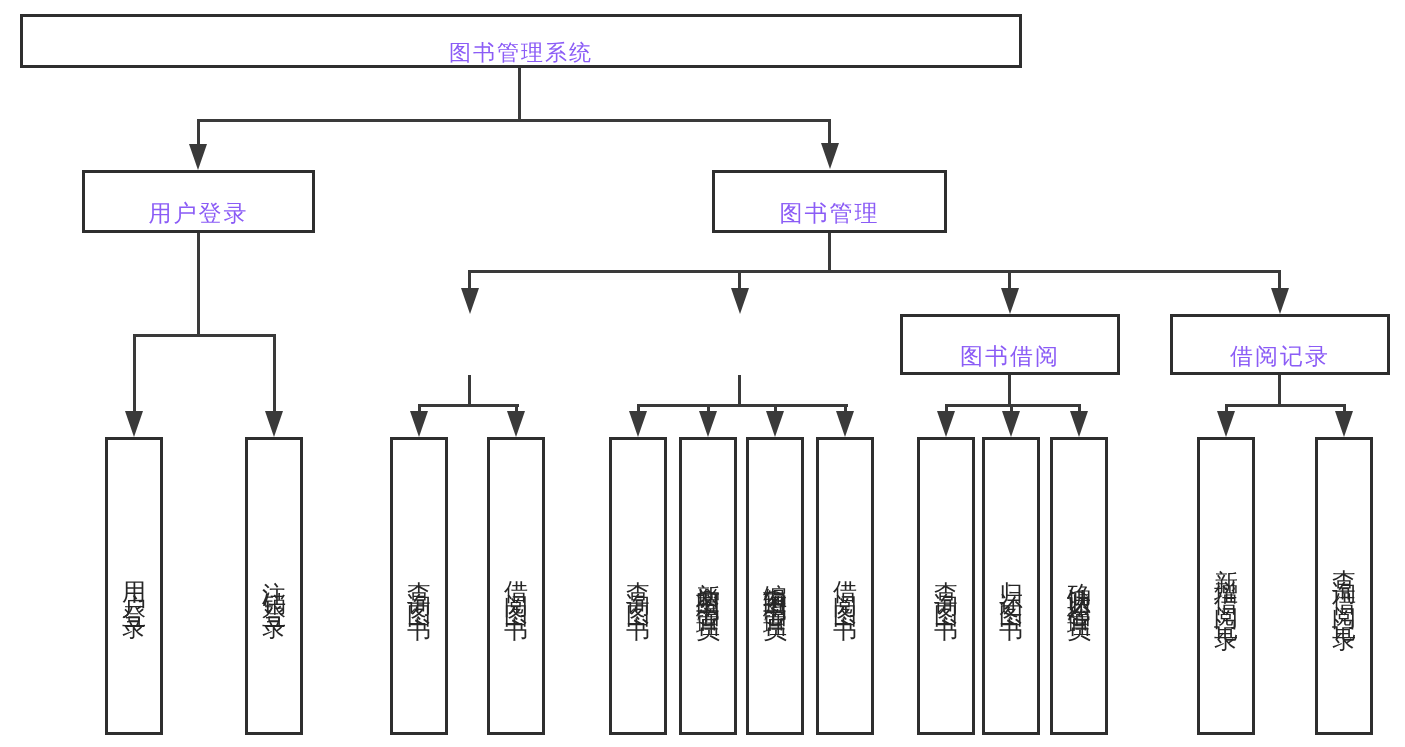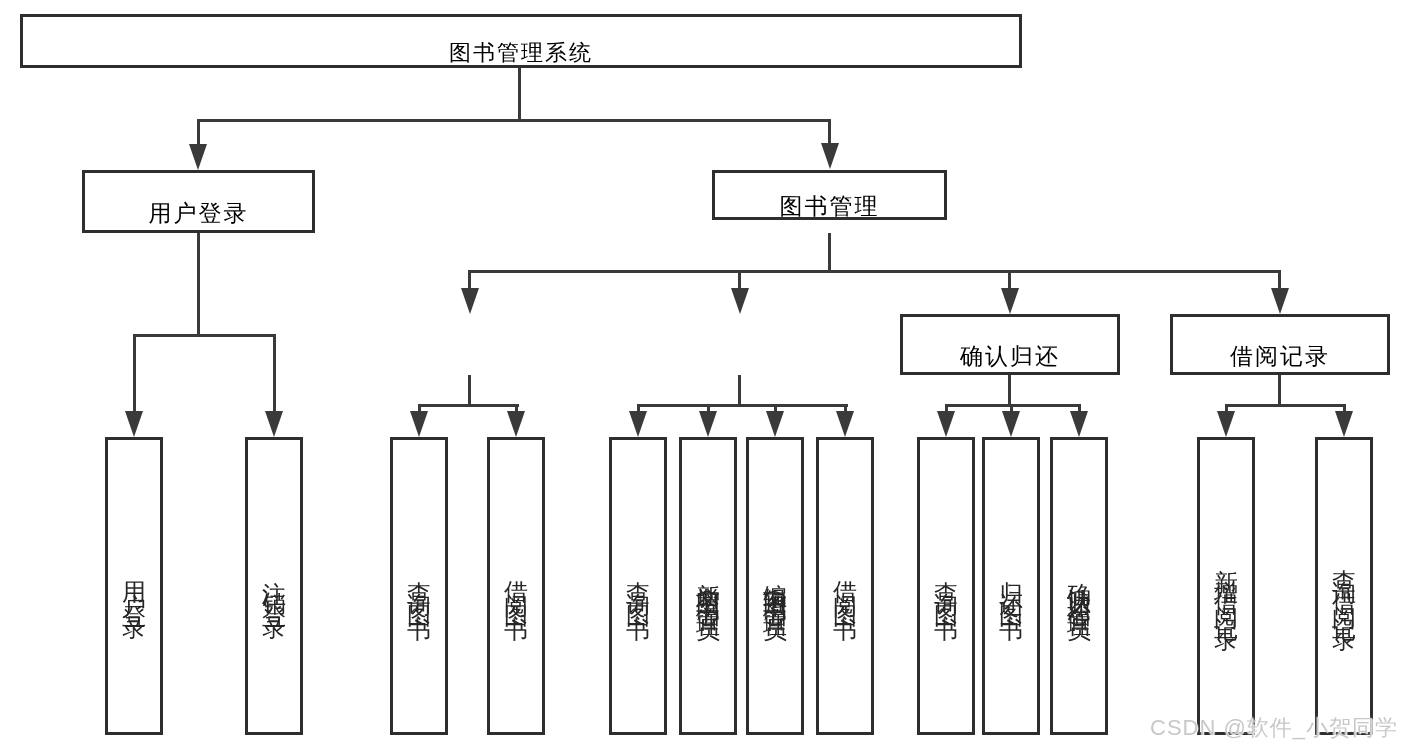--- a/index.html
+++ b/index.html
@@ -17,21 +17,21 @@
     position: absolute;
     border: 3px solid #2e2e2e;
     background: #ffffff;
     display: flex;
     align-items: center;
     justify-content: center;
   }
   .box.h span {
     font-size: 23px;
     letter-spacing: 2px;
-    color: #000000;
+    color: #8b5cf6;
     white-space: nowrap;
     margin-top: 23px;
   }
   .box.root span { font-size: 22px; }
   .box.v span {
     writing-mode: vertical-rl;
     text-orientation: mixed;
     font-size: 24px;
     letter-spacing: 12px;
     color: #262626;
@@ -76,21 +76,21 @@
   <div class="vline" style="left:518px; top:68px;  height:52px;"></div>
   <div class="hline" style="left:197px; top:119px; width:634px;"></div>
   <div class="vline" style="left:197px; top:119px; height:27px;"></div>
   <div class="arrow" style="left:189px; top:144px;"></div>
   <div class="vline" style="left:828px; top:119px; height:26px;"></div>
   <div class="arrow" style="left:821px; top:143px;"></div>
 
   <div class="box h" style="left:82px; top:170px; width:233px; height:63px;">
     <span>用户登录</span>
   </div>
-  <div class="box h" style="left:712px; top:170px; width:235px; height:50px;">
+  <div class="box h" style="left:712px; top:170px; width:235px; height:63px;">
     <span>图书管理</span>
   </div>
 
   <div class="vline" style="left:197px; top:233px; height:102px;"></div>
   <div class="hline" style="left:133px; top:334px; width:143px;"></div>
   <div class="vline" style="left:133px; top:334px; height:78px;"></div>
   <div class="arrow" style="left:125px; top:411px;"></div>
   <div class="vline" style="left:273px; top:334px; height:78px;"></div>
   <div class="arrow" style="left:265px; top:411px;"></div>
 
@@ -99,21 +99,21 @@
   <div class="vline" style="left:468px;  top:270px; height:20px;"></div>
   <div class="arrow" style="left:461px;  top:288px;"></div>
   <div class="vline" style="left:738px;  top:270px; height:20px;"></div>
   <div class="arrow" style="left:731px;  top:288px;"></div>
   <div class="vline" style="left:1008px; top:270px; height:20px;"></div>
   <div class="arrow" style="left:1001px; top:288px;"></div>
   <div class="vline" style="left:1278px; top:270px; height:20px;"></div>
   <div class="arrow" style="left:1271px; top:288px;"></div>
 
   <div class="box h" style="left:900px; top:314px; width:220px; height:61px;">
-    <span>确认归还</span>
+    <span>图书借阅</span>
   </div>
   <div class="box h" style="left:1170px; top:314px; width:220px; height:61px;align-items:flex-end;">
     <span>借阅记录</span>
   </div>
 
   <div class="vline" style="left:468px; top:375px; height:30px;"></div>
   <div class="hline" style="left:418px; top:404px; width:101px;"></div>
   <div class="vline" style="left:418px; top:404px; height:9px;"></div>
   <div class="arrow" style="left:410px; top:411px;"></div>
   <div class="vline" style="left:515px; top:404px; height:9px;"></div>
@@ -183,15 +183,14 @@
     <span>确认归还（管理员）</span>
   </div>
 
   <div class="box v" style="left:1197px; top:437px; width:58px; height:298px;">
     <span>新增借阅记录</span>
   </div>
   <div class="box v" style="left:1315px; top:437px; width:58px; height:298px;">
     <span>查询借阅记录</span>
   </div>
 
-  <div class="watermark">CSDN @软件_小贺同学</div>
 
 </div>
 
 </body></html>

